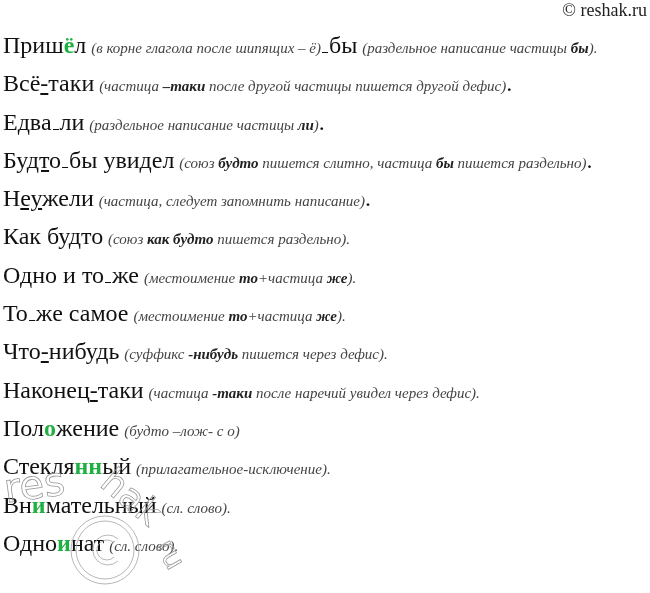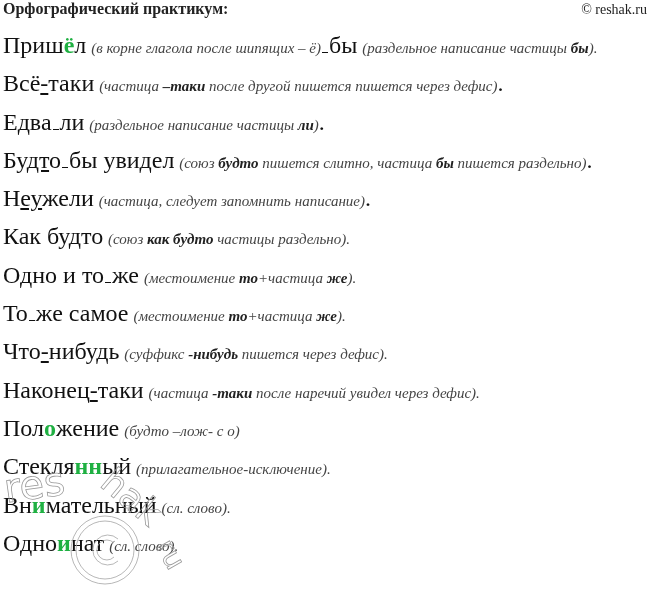--- a/index.html
+++ b/index.html
@@ -28,21 +28,21 @@
       top: 0;
       font-weight: bold;
       font-size: 16px;
       line-height: 18px;
       color: #222;
     }
     .header-copyright {
       position: absolute;
       right: 0;
       top: 0;
-      font-size: 14px;
+      font-size: 18px;
       line-height: 20px;
       color: #222;
     }
     .rows {
       position: absolute;
       left: 3px;
       top: 30px;
       width: 645px;
     }
     .row {
@@ -74,56 +74,55 @@
       top: 455px;
       width: 200px;
       height: 140px;
       pointer-events: none;
     }
   </style>
 </head>
 <body>
 
 <div class="header">
-  <span class="header-title">Орфографический практикум:</span>
   <span class="header-copyright">© reshak.ru</span>
 </div>
 
 <div class="rows">
 
   <div class="row">
     <span class="word">Приш</span><span class="word green">ё</span><span class="word">л</span>
     <span class="note">(в корне глагола после шипящих – ё)</span><span class="gap-u"></span><span class="word">бы</span>
     <span class="note"><span>(раздельное написание частицы </span><b>бы</b><span>).</span></span>
   </div>
 
   <div class="row">
     <span class="word">Всё</span><span class="word u">-</span><span class="word">таки</span>
-    <span class="note"><span>(частица </span><b>–таки</b><span> после другой пишется пишется через дефис)</span></span><span class="word">.</span>
+    <span class="note"><span>(частица </span><b>–таки</b><span> после другой частицы пишется другой дефис)</span></span><span class="word">.</span>
   </div>
 
   <div class="row">
     <span class="word">Едва</span><span class="gap-u"></span><span class="word">ли</span>
     <span class="note"><span>(раздельное написание частицы </span><b>ли</b><span>)</span></span><span class="word">.</span>
   </div>
 
   <div class="row">
     <span class="word">Бу</span><span class="word u">дт</span><span class="word">о</span><span class="gap-u"></span><span class="word">бы увидел</span>
     <span class="note"><span>(союз </span><b>будто</b><span> пишется слитно, частица </span><b>бы</b><span> пишется раздельно)</span></span><span class="word">.</span>
   </div>
 
   <div class="row">
     <span class="word">Н</span><span class="word u">еу</span><span class="word">жели</span>
     <span class="note">(частица, следует запомнить написание)</span><span class="word">.</span>
   </div>
 
 
   <div class="row">
     <span class="word">Как будто</span>
-    <span class="note"><span>(союз </span><b>как будто</b><span> частицы раздельно).</span></span>
+    <span class="note"><span>(союз </span><b>как будто</b><span> пишется раздельно).</span></span>
   </div>
 
   <div class="row">
     <span class="word">Одно и то</span><span class="gap-u"></span><span class="word">же</span>
     <span class="note"><span>(местоимение </span><b>то</b><span>+частица </span><b>же</b><span>).</span></span>
   </div>
 
   <div class="row">
     <span class="word">То</span><span class="gap-u"></span><span class="word">же самое</span>
     <span class="note"><span>(местоимение </span><b>то</b><span>+частица </span><b>же</b><span>).</span></span>

